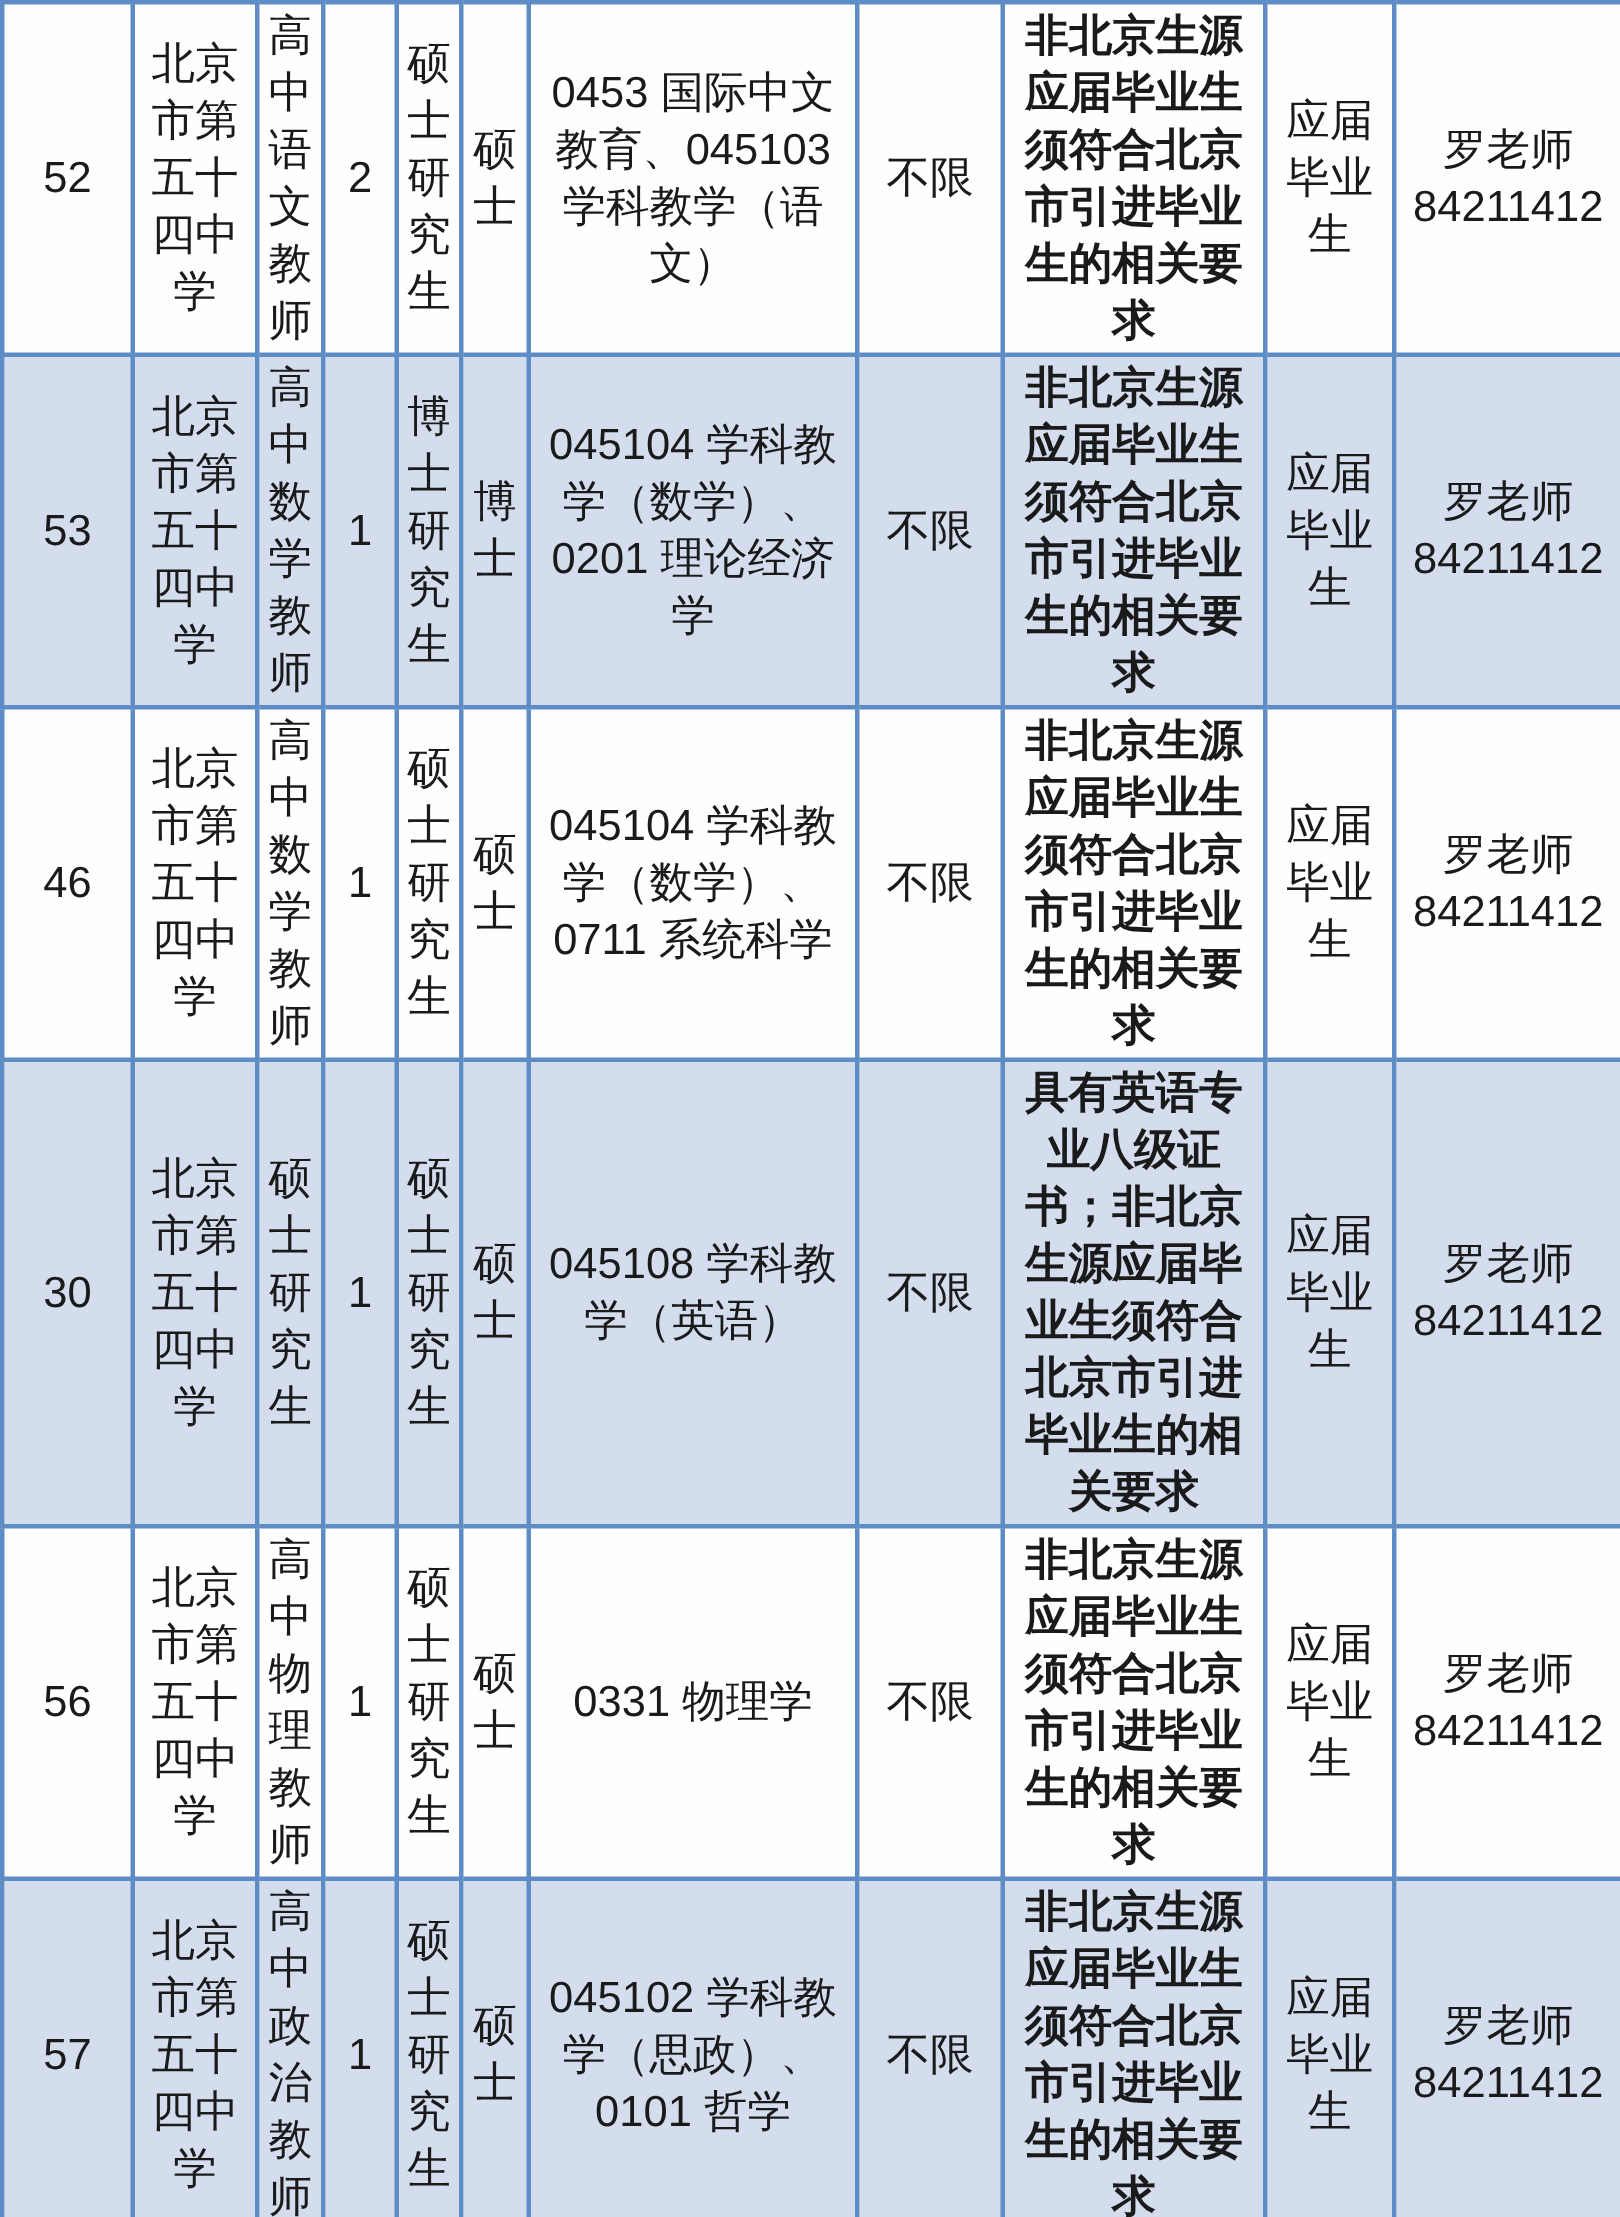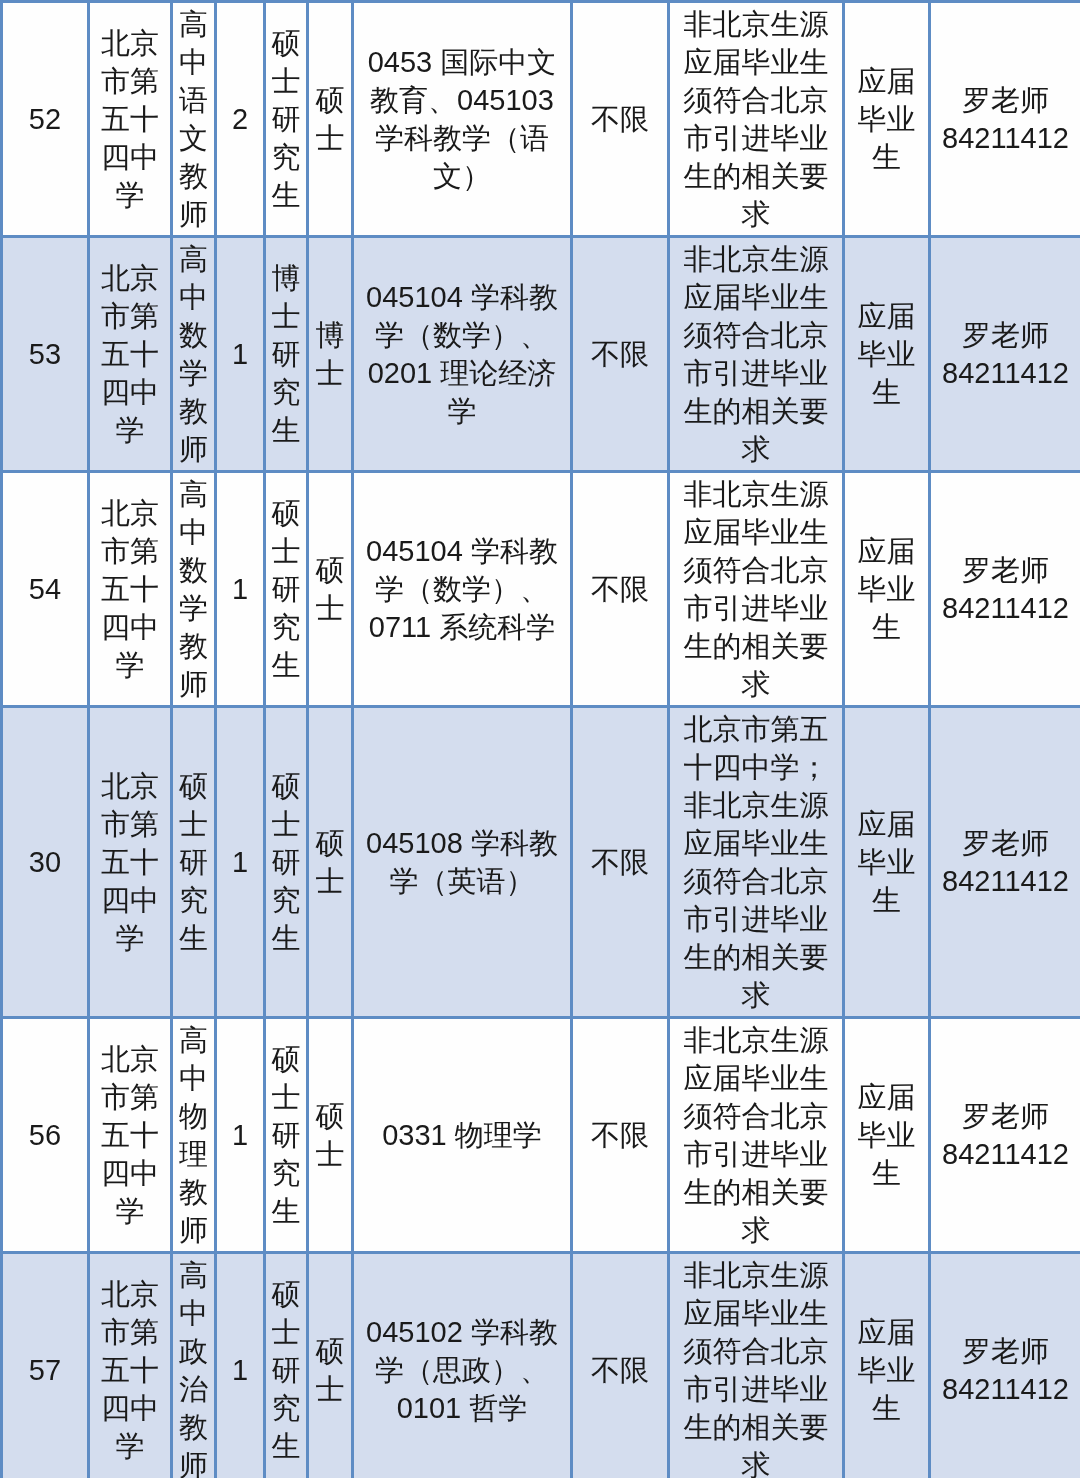--- a/index.html
+++ b/index.html
@@ -39,20 +39,21 @@
     font-weight:normal;
     font-size:30px;
   }
   td.align-left{
     text-align:left;
     padding:2px 6px 2px 15px;
   }
   td.req-cell{
     text-align:left;
     padding:2px 5px 2px 8px;
+    font-weight:bold;
   }
   tr.shaded{background:var(--shaded);}
   tr.plain{background:var(--plain);}
 </style>
 </head>
 <body>
 
 <div class="page">
   <table class="recruit">
     <colgroup>
@@ -95,21 +96,21 @@
           <td class="align-left">045104 学科教学（数学）、0201 理论经济学</td>
           <td>不限</td>
           <td class="req-cell">非北京生源应届毕业生须符合北京市引进毕业生的相关要求</td>
           <td>应届毕业生</td>
           <td>
             <div>罗老师</div>
             <div>84211412</div>
           </td>
         </tr>
         <tr class="plain" style="height: 233px;">
-          <td class="cell-num">54</td>
+          <td class="cell-num">46</td>
           <td>北京市第五十四中学</td>
           <td>高中数学教师</td>
           <td>1</td>
           <td>硕士研究生</td>
           <td>硕士</td>
           <td class="align-left">045104 学科教学（数学）、0711 系统科学</td>
           <td>不限</td>
           <td class="req-cell">非北京生源应届毕业生须符合北京市引进毕业生的相关要求</td>
           <td>应届毕业生</td>
           <td>
@@ -119,21 +120,21 @@
         </tr>
         <tr class="shaded" style="height: 310px;">
           <td class="cell-num">30</td>
           <td>北京市第五十四中学</td>
           <td>硕士研究生</td>
           <td>1</td>
           <td>硕士研究生</td>
           <td>硕士</td>
           <td class="align-left">045108 学科教学（英语）</td>
           <td>不限</td>
-          <td class="req-cell">北京市第五十四中学；非北京生源应届毕业生须符合北京市引进毕业生的相关要求</td>
+          <td class="req-cell">具有英语专业八级证书；非北京生源应届毕业生须符合北京市引进毕业生的相关要求</td>
           <td>应届毕业生</td>
           <td>
             <div>罗老师</div>
             <div>84211412</div>
           </td>
         </tr>
         <tr class="plain" style="height: 230px;">
           <td class="cell-num">56</td>
           <td>北京市第五十四中学</td>
           <td>高中物理教师</td>

